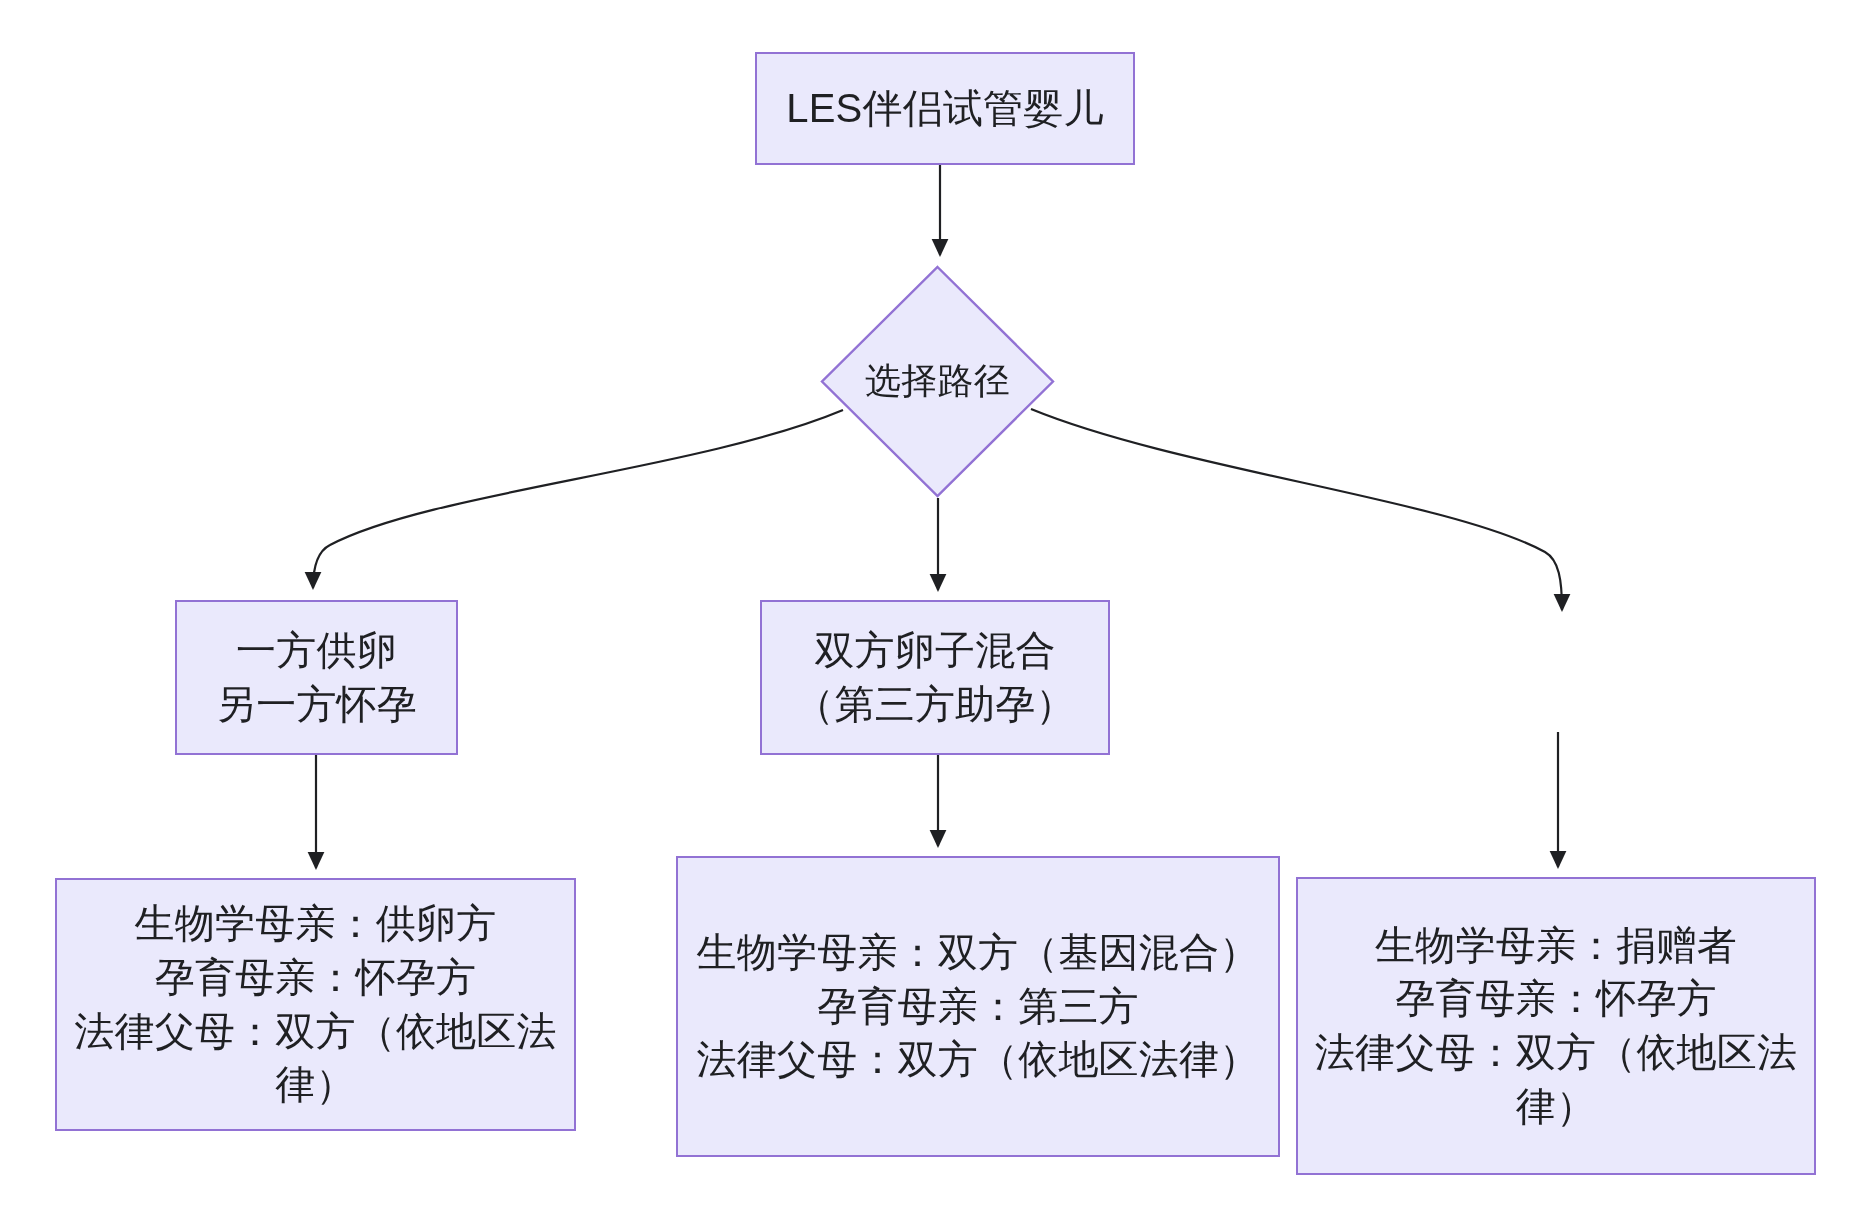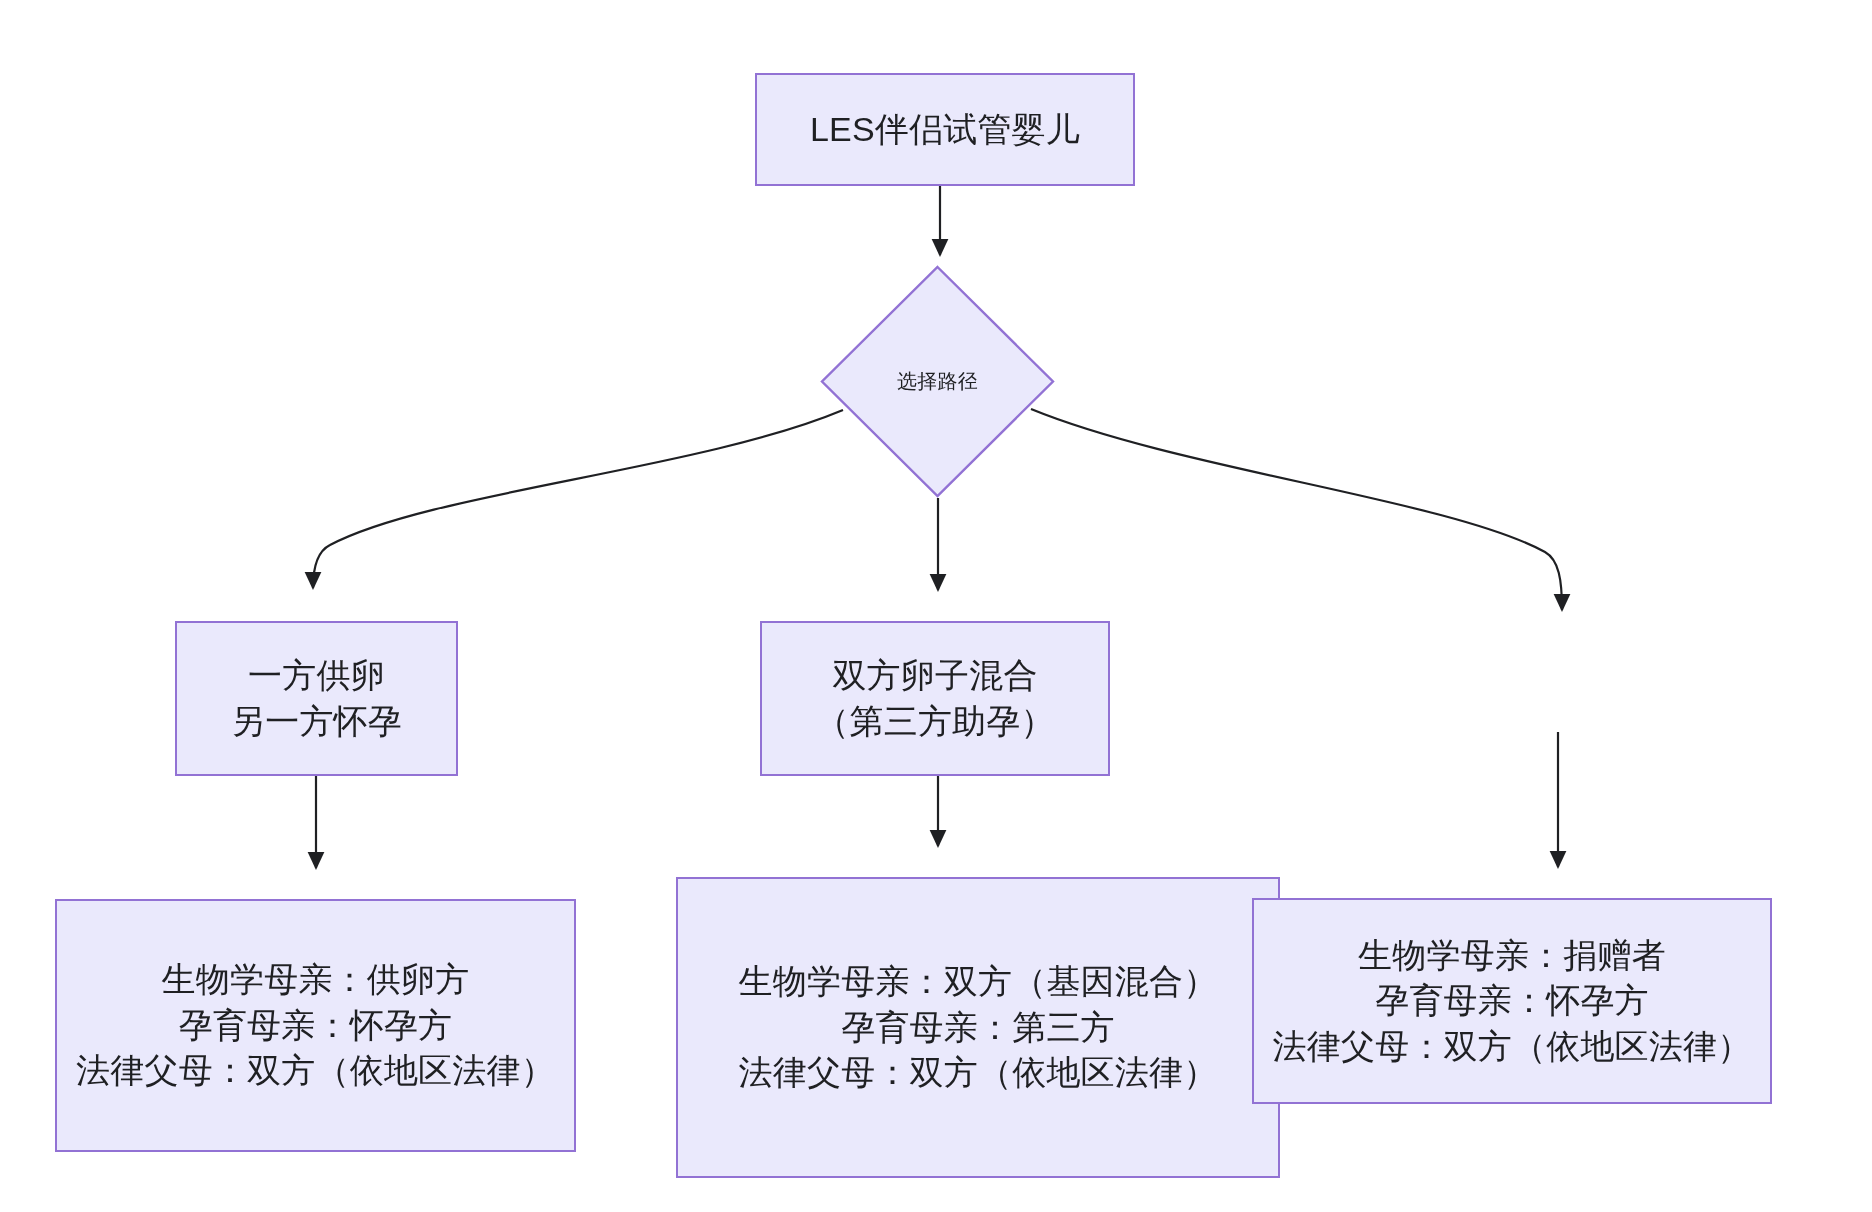--- a/index.html
+++ b/index.html
@@ -26,57 +26,56 @@
   .node {
     position: absolute;
     box-sizing: border-box;
     display: flex;
     align-items: center;
     justify-content: center;
     text-align: center;
     color: #1f2023;
     background: #eae9fc;
     border: 2px solid #9272d4;
-    font-size: 34px;
+    font-size: 40px;
     line-height: 1.34;
     letter-spacing: 0.2px;
     white-space: pre-line;
-    margin-top: 21px;
   }
   .node .node-text {
     display: block;
     padding: 0 14px;
     white-space: pre-line;
   }
   .node-start  { left: 755px;  top: 52px;   width: 380px; height: 113px; }
   .node-path-a { left: 175px;  top: 600px;  width: 283px; height: 155px; }
   .node-path-b { left: 760px;  top: 600px;  width: 350px; height: 155px; }
   .node-path-c { left: 1400px; top: 622px;  width: 312px; height: 110px; }
   .node-out-a  { left: 55px;   top: 878px;  width: 521px; height: 253px; }
   .node-out-b  { left: 676px;  top: 856px;  width: 604px; height: 301px; }
-  .node-out-c  { left: 1252px; top: 877px;  width: 520px; height: 206px; }
+  .node-out-c  { left: 1296px; top: 877px;  width: 520px; height: 298px; }
 
   .decision {
     position: absolute;
     left: 820px;
     top: 265px;
     width: 235px;
     height: 233px;
   }
   .decision svg { position: absolute; left: 0; top: 0; }
   .decision .diamond-label {
     position: absolute;
     left: 0;
     top: 0;
     width: 235px;
     height: 233px;
     display: flex;
     align-items: center;
     justify-content: center;
-    font-size: 20px;
+    font-size: 36px;
     color: #1f2023;
     letter-spacing: 0.2px;
   }
 </style>
 </head>
 <body>
 
 <div id="stage">
 
   <svg id="edges" width="1872" height="1212" viewBox="0 0 1872 1212">

